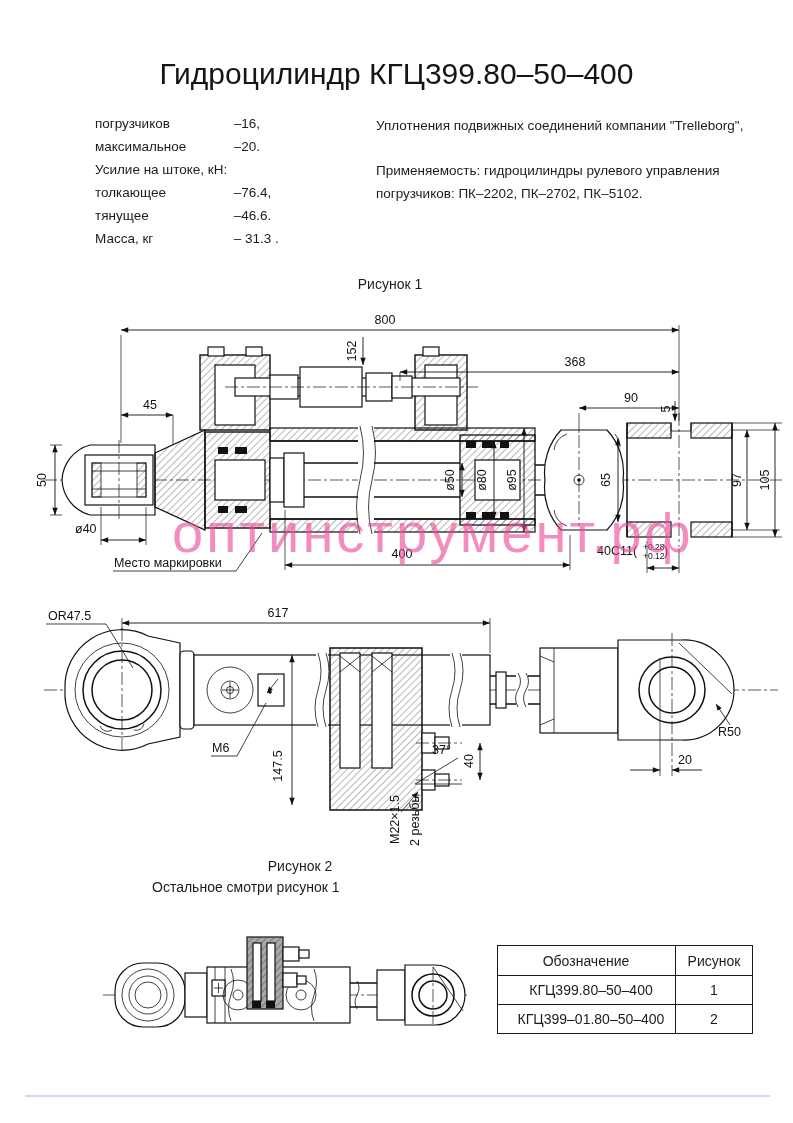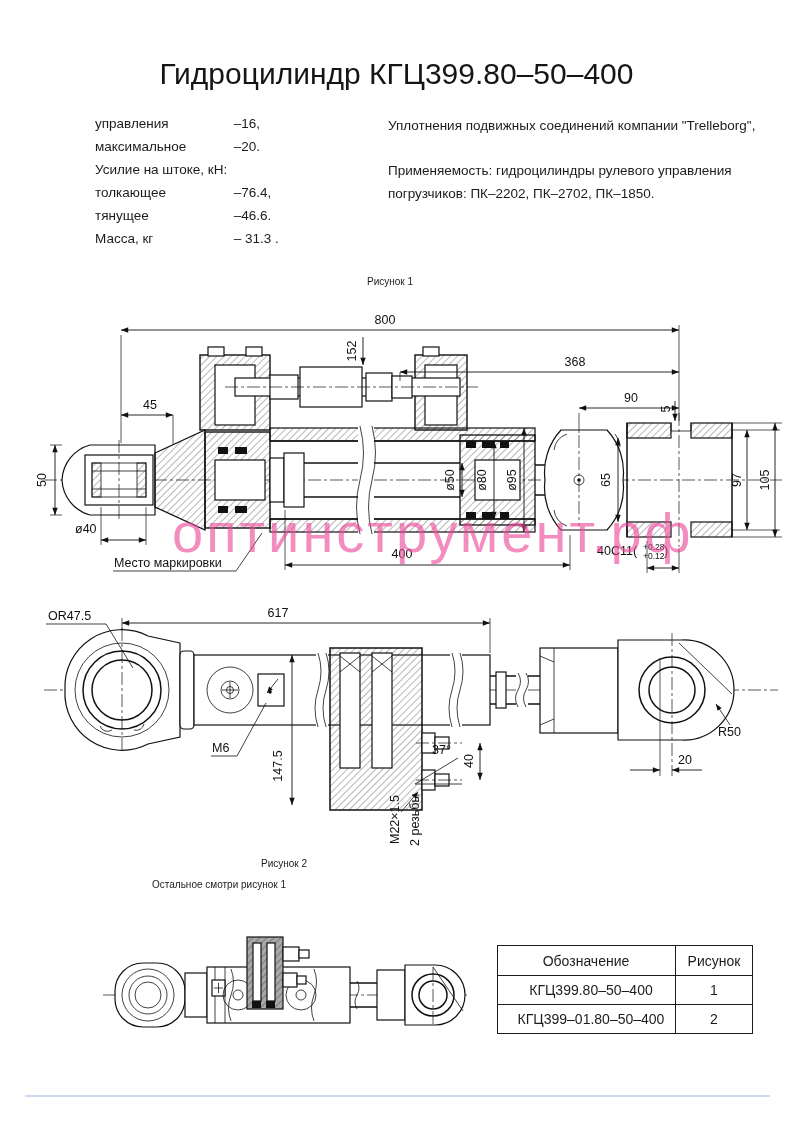--- a/index.html
+++ b/index.html
@@ -2,23 +2,23 @@
 <html><head>
 <meta charset="utf-8">
 <style>
   html,body{margin:0;padding:0;background:#fff;}
   .page{position:relative;width:793px;height:1123px;background:#fff;overflow:hidden;
         font-family:"Liberation Sans",sans-serif;color:#111;}
   .title{position:absolute;top:57px;left:0;width:100%;text-align:center;
          font-size:30px;font-weight:400;letter-spacing:0px;color:#151515;}
   .specs{position:absolute;left:95px;top:112px;width:300px;font-size:13.5px;line-height:23px;color:#1c1c1c;}
   .specs .row span.lab{display:inline-block;width:135px;}
-  .notes{position:absolute;left:388px;top:114px;width:380px;font-size:13.5px;line-height:23px;color:#1c1c1c;}
+  .notes{position:absolute;left:376px;top:114px;width:380px;font-size:13.5px;line-height:23px;color:#1c1c1c;}
   .notes .gap{height:22px;}
-  .figcap{position:absolute;font-size:10px;color:#1c1c1c;}
+  .figcap{position:absolute;font-size:14px;color:#1c1c1c;}
   svg text{font-family:"Liberation Sans",sans-serif;font-size:12.5px;fill:#111;}
   svg .sm{font-size:8.5px;}
   .ol{stroke:#111;stroke-width:1.5;fill:none;}
   .thin{stroke:#111;stroke-width:0.8;fill:none;}
   .dim{stroke:#111;stroke-width:0.9;fill:none;}
   .ext{stroke:#111;stroke-width:0.7;fill:none;}
   .cl{stroke:#111;stroke-width:0.7;fill:none;stroke-dasharray:13,3,3,3;}
   .wfill{fill:#fff;stroke:#111;stroke-width:1.2;}
   .blk{fill:#111;stroke:none;}
   .watermark{position:absolute;left:172px;top:500px;font-size:56px;letter-spacing:3px;
@@ -34,42 +34,42 @@
 </style>
 </head>
 <body>
 
 <div class="page">
 
   <div class="title">Гидроцилиндр КГЦ399.80–50–400</div>
 
   <div class="specs">
     <div class="row">
-      <span class="lab">управления</span>
+      <span class="lab">погрузчиков</span>
       <span>–16,</span></div>
     <div class="row">
       <span class="lab">максимальное</span>
       <span>–20.</span></div>
     <div class="row">Усилие на штоке, кН:</div>
     <div class="row">
       <span class="lab">толкающее</span>
       <span>–76.4,</span></div>
     <div class="row">
       <span class="lab">тянущее</span>
       <span>–46.6.</span></div>
     <div class="row">
       <span class="lab">Масса, кг</span>
       <span>– 31.3   .</span></div>
   </div>
 
   <div class="notes">
     <div>Уплотнения подвижных соединений компании "Trelleborg",</div>
     <div class="gap"></div>
     <div>Применяемость: гидроцилиндры рулевого управления</div>
-    <div>погрузчиков: ПК–2202, ПК–2702, ПК–1850.</div>
+    <div>погрузчиков: ПК–2202, ПК–2702, ПК–5102.</div>
   </div>
 
   <div class="figcap" style="left:330px;top:276px;width:120px;text-align:center;">Рисунок 1</div>
 
   <svg style="position:absolute;left:30px;top:295px;" width="760" height="310" viewBox="0 0 760 310">
     <defs>
       <pattern id="hpA" width="5" height="5" patternUnits="userSpaceOnUse" patternTransform="rotate(45)">
         <line x1="0" y1="0" x2="0" y2="5" stroke="#333" stroke-width="0.7"></line>
       </pattern>
       <marker id="a1" viewBox="0 0 10 10" refX="10" refY="5" markerWidth="11" markerHeight="8" orient="auto-start-reverse">
@@ -323,21 +323,21 @@
     <line class="dim" x1="600" y1="172" x2="630" y2="172" marker-end="url(#a2)"></line>
     <line class="dim" x1="672" y1="172" x2="642" y2="172" marker-end="url(#a2)"></line>
     <text x="648" y="166">20</text>
 
     <line class="ext" x1="92" y1="20" x2="92" y2="32"></line>
     <line class="ext" x1="460" y1="20" x2="460" y2="55"></line>
     <line class="dim" x1="92" y1="25" x2="460" y2="25" marker-start="url(#a2)" marker-end="url(#a2)"></line>
     <text x="248" y="19" text-anchor="middle">617</text>
   </svg>
 
-  <div class="figcap" style="left:174px;top:858px;width:220px;text-align:center;">Рисунок 2</div>
+  <div class="figcap" style="left:190px;top:858px;width:220px;text-align:center;">Рисунок 2</div>
   <div class="figcap" style="left:152px;top:879px;">Остальное смотри рисунок 1</div>
 
   <svg style="position:absolute;left:95px;top:925px;" width="380" height="140" viewBox="0 0 380 140">
     <defs>
       <pattern id="hpC" width="5" height="5" patternUnits="userSpaceOnUse" patternTransform="rotate(45)">
         <line x1="0" y1="0" x2="0" y2="5" stroke="#222" stroke-width="0.7"></line>
       </pattern>
       <marker id="a3" viewBox="0 0 10 10" refX="10" refY="5" markerWidth="9" markerHeight="7" orient="auto-start-reverse">
         <path d="M0,1.2 L10,5 L0,8.8 Z" fill="#111"></path>
       </marker>

